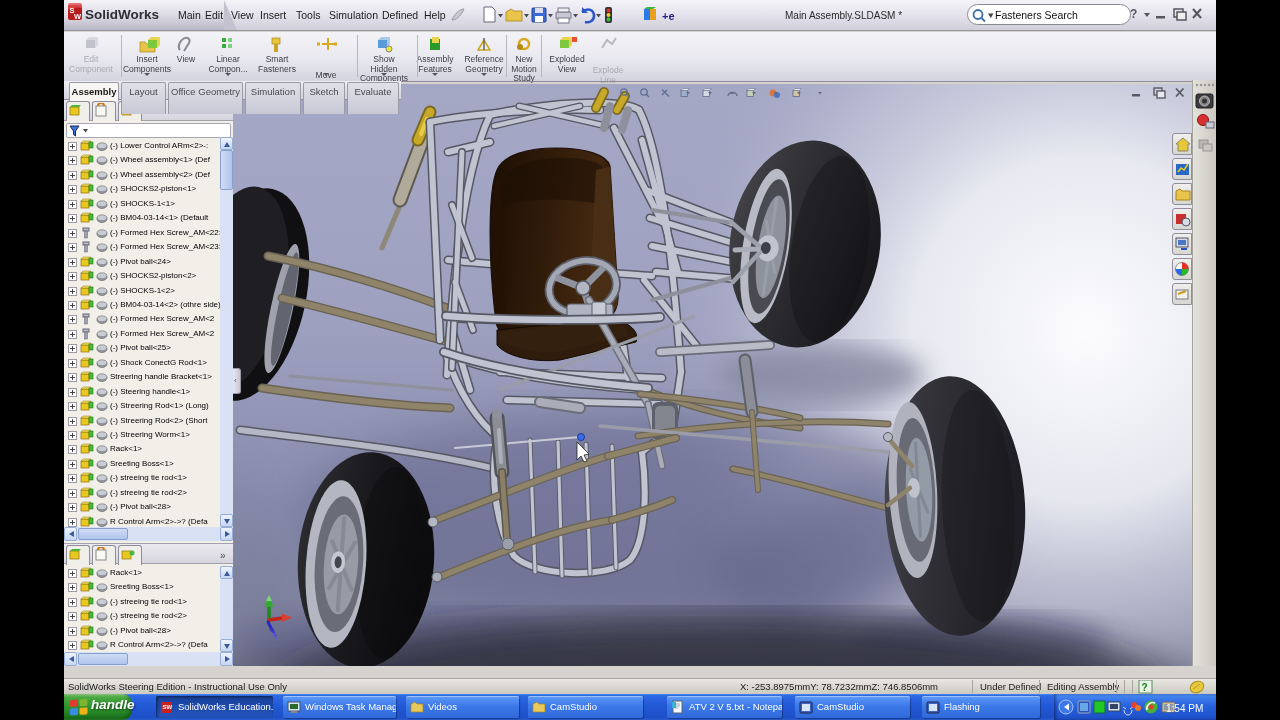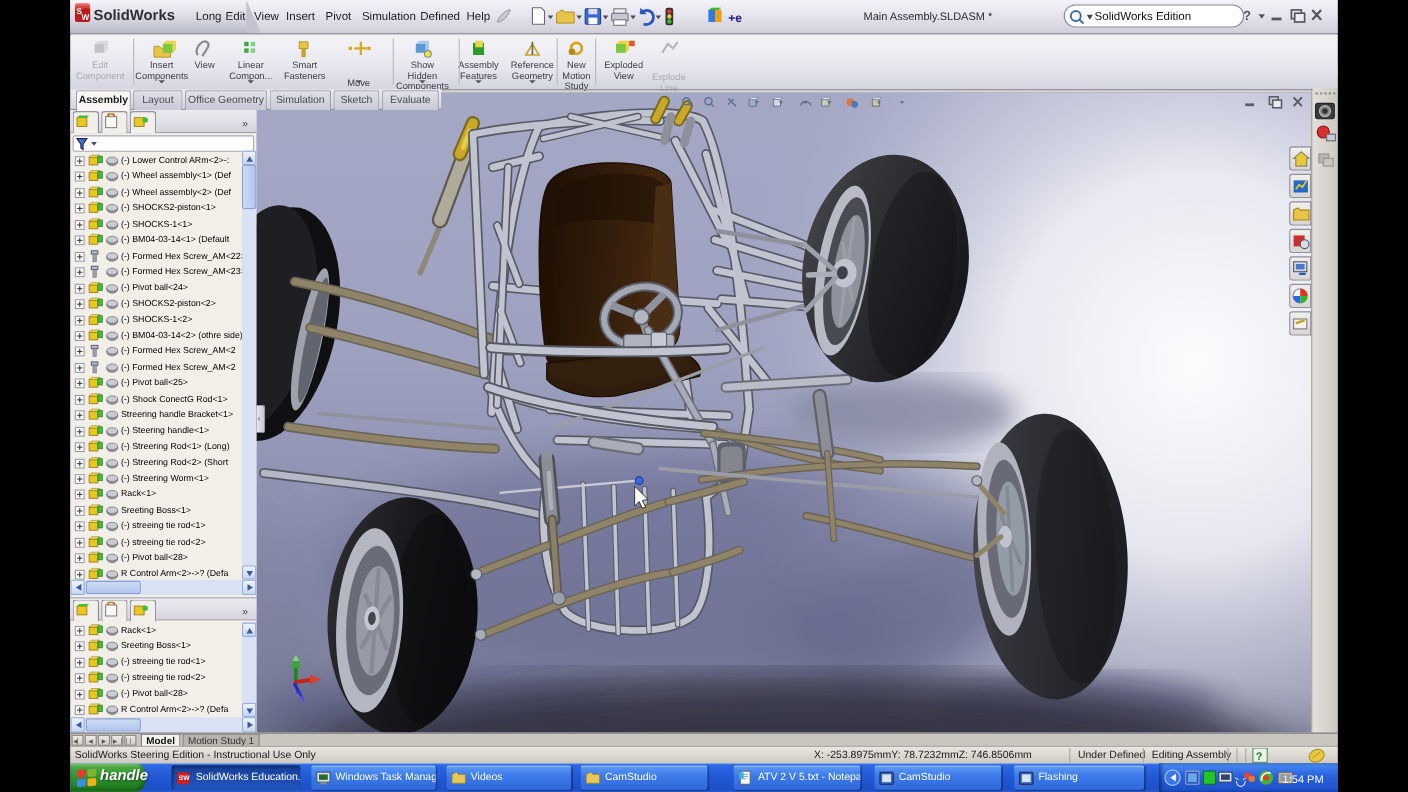--- a/index.html
+++ b/index.html
@@ -24,21 +24,21 @@
   background:linear-gradient(#f3f3f7 0%, #e8e8ef 55%, #d4d4e0 100%); }
 .cmdtext { position:absolute; font-size:8.5px; color:#3c3c44; text-align:center; line-height:9.5px; }
 .cmdtext.dis { color:#aaaab4; }
 .cmdsep { position:absolute; top:3px; height:42px; width:1px; background:#b7b6c2; }
 .caret { position:absolute; width:0; height:0; border-left:3px solid transparent;
   border-right:3px solid transparent; border-top:3px solid #55555e; }
 
 
 #tabrow { position:absolute; left:0; top:81px; width:337px; height:19px; z-index:6;
   background:linear-gradient(#ededf2 0%, #d4d4e0 100%); border-bottom:1px solid #8f8e9c; }
-.cmtab { position:absolute; top:1px; height:18px; font-size:9.5px; color:#4a4a55;
+.cmtab { position:absolute; top:1px; height:32px; font-size:9.5px; color:#4a4a55;
   background:linear-gradient(#e0e0e8, #c9c9d6); border:1px solid #9a99a6; border-bottom:none;
   text-align:center; line-height:17px; border-radius:2px 2px 0 0; }
 .cmtab.active { background:#f7f6f2; font-weight:bold; color:#1a1a1a; height:19px; }
 
 
 #lpanel { position:absolute; left:0; top:100px; width:169px; height:566px;
   background:#f2efe9; }
 .ptabs { position:absolute; left:0; width:169px; height:21px;
   background:linear-gradient(#eceaf0, #d6d5de); border-bottom:1px solid #a3a2ae; }
 .ptab { position:absolute; top:1px; width:24px; height:20px; background:#f0efea;
@@ -86,25 +86,25 @@
 
   <div id="menubar">
     <div id="logoarea"></div>
     <svg class="abs" style="left:4px;top:2px" width="180" height="27">
       <rect x="0" y="3" width="14" height="15" rx="2" fill="#b71d1d"></rect>
       <path d="M0 8 q7 -3.5 14 -2 l0 -3 a2 2 0 0 0 -2 -2 l-10 0 a2 2 0 0 0 -2 2 z" fill="#e05050" opacity=".8"></path>
       <text x="1.5" y="11" font-size="7.5" font-weight="bold" fill="#fff">S</text>
       <text x="6" y="16.5" font-size="7.5" font-weight="bold" fill="#fff">W</text>
       <text x="17" y="16.5" font-size="13.5" font-weight="bold" fill="#2e2e36">SolidWorks</text>
     </svg>
-    <span class="menuitem" style="left:114px">Long</span>
+    <span class="menuitem" style="left:114px">Main</span>
     <span class="menuitem" style="left:141px">Edit</span>
     <span class="menuitem" style="left:167px">View</span>
     <span class="menuitem" style="left:196px">Insert</span>
-    <span class="menuitem" style="left:232px">Pivot</span>
+    <span class="menuitem" style="left:232px">Tools</span>
     <span class="menuitem" style="left:265px">Simulation</span>
     <span class="menuitem" style="left:318px">Defined</span>
     <span class="menuitem" style="left:360px">Help</span>
     <svg class="abs" style="left:386px;top:7px" width="16" height="16">
           <path d="M2 13 C5 6 10 2 14 2 C12 7 8 12 3 13 Z" fill="#c9c9d4" stroke="#8a8a96" stroke-width=".8"></path>
         </svg>
     <span class="menuitem" style="left:721px;top:10px;font-size:10px;color:#2a2a2a">Main Assembly.SLDASM *</span>
     <svg id="stdicons" class="abs" style="left:384px;top:4px" width="320" height="24">
           <path d="M36 3 l8 0 3 3 0 12 -11 0 z" fill="#fff" stroke="#667" stroke-width="1"></path>
           <path d="M50 10 l5 0 -2.5 3.5 z" fill="#4a4a54"></path>
@@ -129,21 +129,21 @@
           <rect x="202" y="5" width="6" height="11" fill="#e8a020"></rect>
           <path d="M196 5 l3 -2 9 0 -3 2 z" fill="#38b838"></path>
           <text x="214" y="16" font-size="11" font-weight="bold" fill="#228"> +e</text>
         </svg>
     <div class="abs" style="left:903px;top:4px;width:164px;height:21px;background:#fff;border:1px solid #8a8a94;border-radius:11px;">
       <svg class="abs" style="left:3px;top:2px" width="40" height="17">
         <circle cx="7" cy="7.5" r="4.5" fill="none" stroke="#3a6ea8" stroke-width="1.8"></circle>
         <line x1="10.5" y1="11" x2="14" y2="14.5" stroke="#3a6ea8" stroke-width="1.8"></line>
         <path d="M17 6.5 l5.5 0 -2.75 4.5 z" fill="#444"></path>
       </svg>
-      <span class="abs" style="left:27px;top:4px;font-size:10.5px;color:#111">SolidWorks Edition</span>
+      <span class="abs" style="left:27px;top:4px;font-size:10.5px;color:#111">Fasteners Search</span>
     </div>
     <svg class="abs" style="left:1060px;top:5px" width="90" height="20">
       <text x="6" y="13" font-size="12" font-weight="bold" fill="#55555e">?</text>
       <path d="M20 8 l6 0 -3 4 z" fill="#55555e"></path>
       <rect x="32" y="11" width="9" height="2.5" fill="#55555e"></rect>
       <rect x="50" y="4" width="9" height="8" fill="none" stroke="#55555e" stroke-width="1.5"></rect>
       <rect x="53" y="7" width="9" height="8" fill="#eee" stroke="#55555e" stroke-width="1.5"></rect>
       <path d="M69 4 l8 9 m0 -9 l-8 9" stroke="#55555e" stroke-width="2"></path>
     </svg>
   </div>
@@ -1157,29 +1157,20 @@
           <rect x="2" y="12" width="17" height="14" rx="2" fill="#3a3a40" stroke="#222"></rect>
           <circle cx="10.5" cy="19" r="5" fill="#888" stroke="#bbb"></circle>
           <circle cx="10.5" cy="19" r="2.5" fill="#333"></circle>
           <circle cx="9" cy="38" r="5.5" fill="#d83030" stroke="#881818"></circle>
           <rect x="12" y="40" width="8" height="6" fill="#c8ccd8" stroke="#667"></rect>
           <rect x="5" y="58" width="9" height="8" fill="#b8b6b0" stroke="#98958e"></rect>
           <rect x="9" y="62" width="9" height="7" fill="#c8c6c0" stroke="#98958e"></rect>
         </svg>
       </div>
 
-  <div id="modeltabs">
-        <div class="abs" style="left:1px;top:1px;width:11px;height:10px;background:linear-gradient(#eceae5,#d0cdc6);border:1px solid #8a8984;font-size:5px;color:#555;text-align:center;line-height:10px">◀▏</div>
-        <div class="abs" style="left:13px;top:1px;width:11px;height:10px;background:linear-gradient(#eceae5,#d0cdc6);border:1px solid #8a8984;font-size:5px;color:#555;text-align:center;line-height:10px">◀</div>
-        <div class="abs" style="left:25px;top:1px;width:11px;height:10px;background:linear-gradient(#eceae5,#d0cdc6);border:1px solid #8a8984;font-size:5px;color:#555;text-align:center;line-height:10px">▶</div>
-        <div class="abs" style="left:37px;top:1px;width:11px;height:10px;background:linear-gradient(#eceae5,#d0cdc6);border:1px solid #8a8984;font-size:5px;color:#555;text-align:center;line-height:10px">▶▕</div>
-        <div class="abs" style="left:49px;top:1px;width:11px;height:10px;background:linear-gradient(#eceae5,#d0cdc6);border:1px solid #8a8984;font-size:5px;color:#555;text-align:center;line-height:10px">▏▏</div>
-        <div class="abs" style="left:64px;top:0;width:36px;height:12px;background:#f4f2ed;border:1px solid #76757e;border-bottom:none;font-size:9px;font-weight:bold;color:#111;text-align:center">Model</div>
-        <div class="abs" style="left:102px;top:0;width:70px;height:12px;background:#b8b5ae;border:1px solid #8a8984;border-bottom:none;font-size:9px;color:#333;text-align:center">Motion Study 1</div>
-      </div>
   <div id="statusbar">
     <span class="abs" style="left:4px;top:2px">SolidWorks Steering Edition - Instructional Use Only</span>
     <span class="abs" style="left:676px;top:2px">X: -253.8975mmY: 78.7232mmZ: 746.8506mm</span>
     <span class="abs" style="left:916px;top:2px">Under Defined</span>
     <span class="abs" style="left:983px;top:2px">Editing Assembly</span>
     <span class="abs" style="left:908px;top:1px;width:1px;height:13px;background:#a8a79e"></span>
     <span class="abs" style="left:975px;top:1px;width:1px;height:13px;background:#a8a79e"></span>
     <span class="abs" style="left:1052px;top:1px;width:1px;height:13px;background:#a8a79e"></span>
     <span class="abs" style="left:1060px;top:1px;width:1px;height:13px;background:#a8a79e"></span>
     <span class="abs" style="left:1068px;top:1px;width:1px;height:13px;background:#a8a79e"></span>

